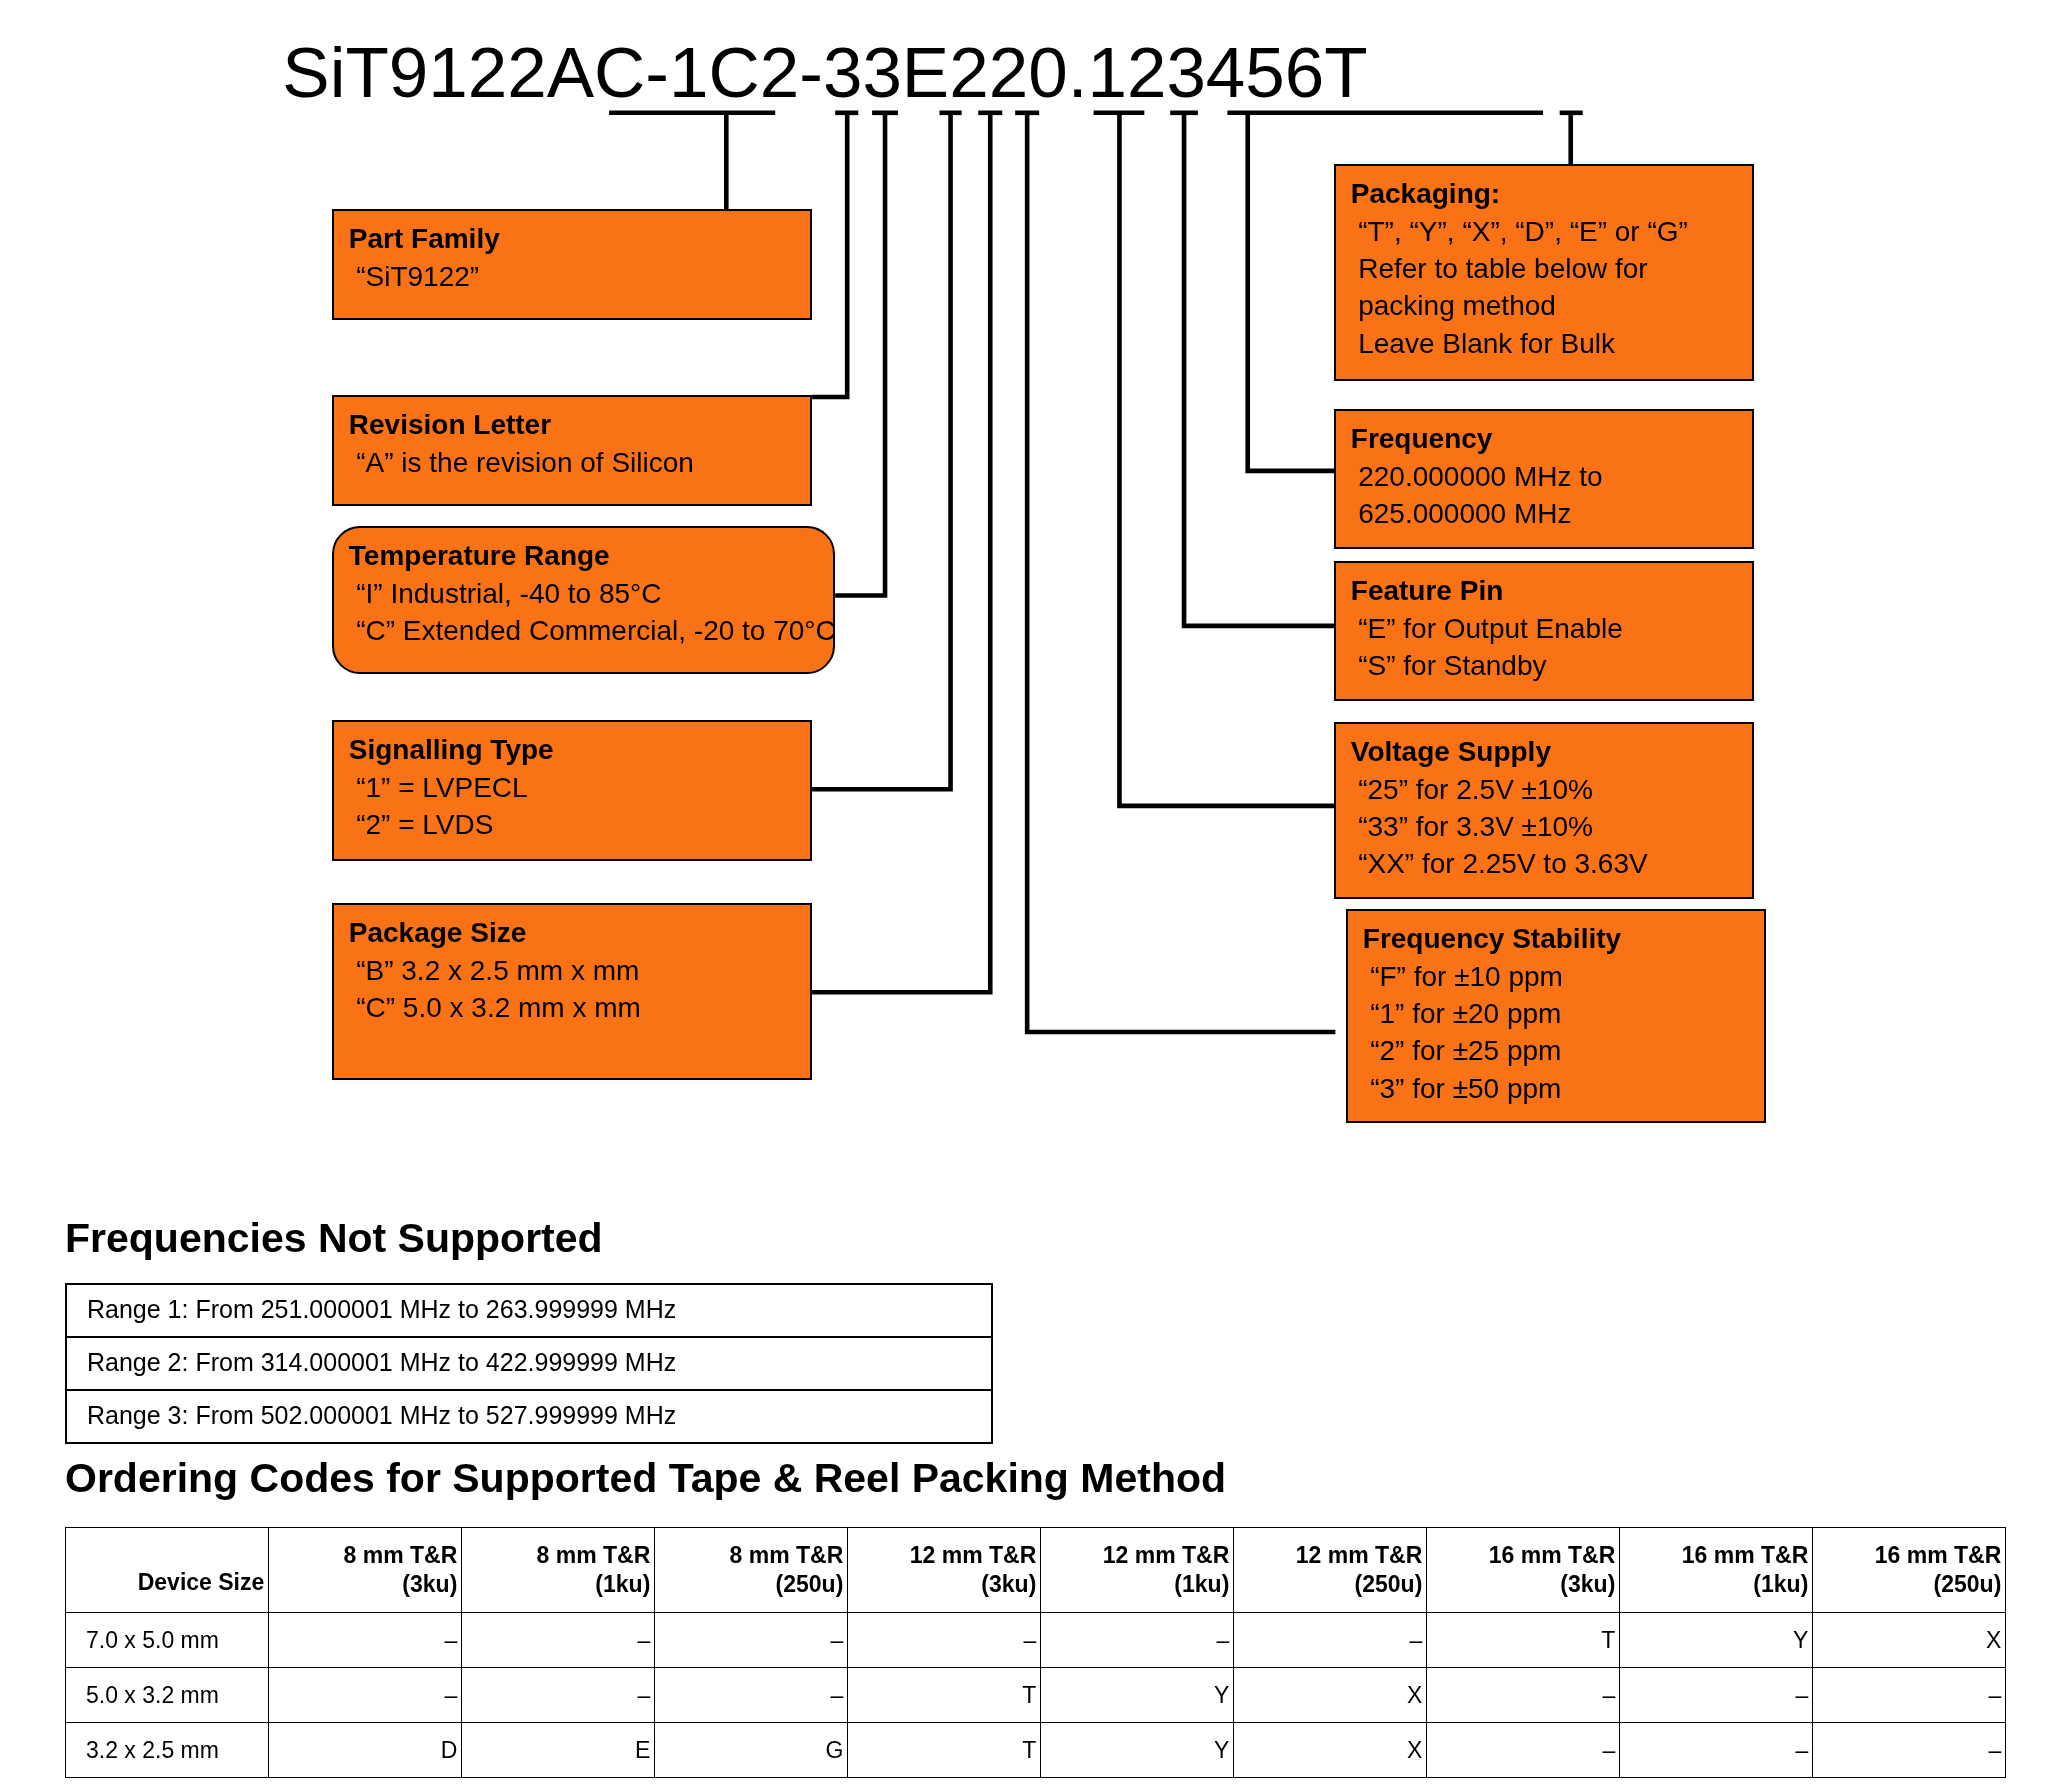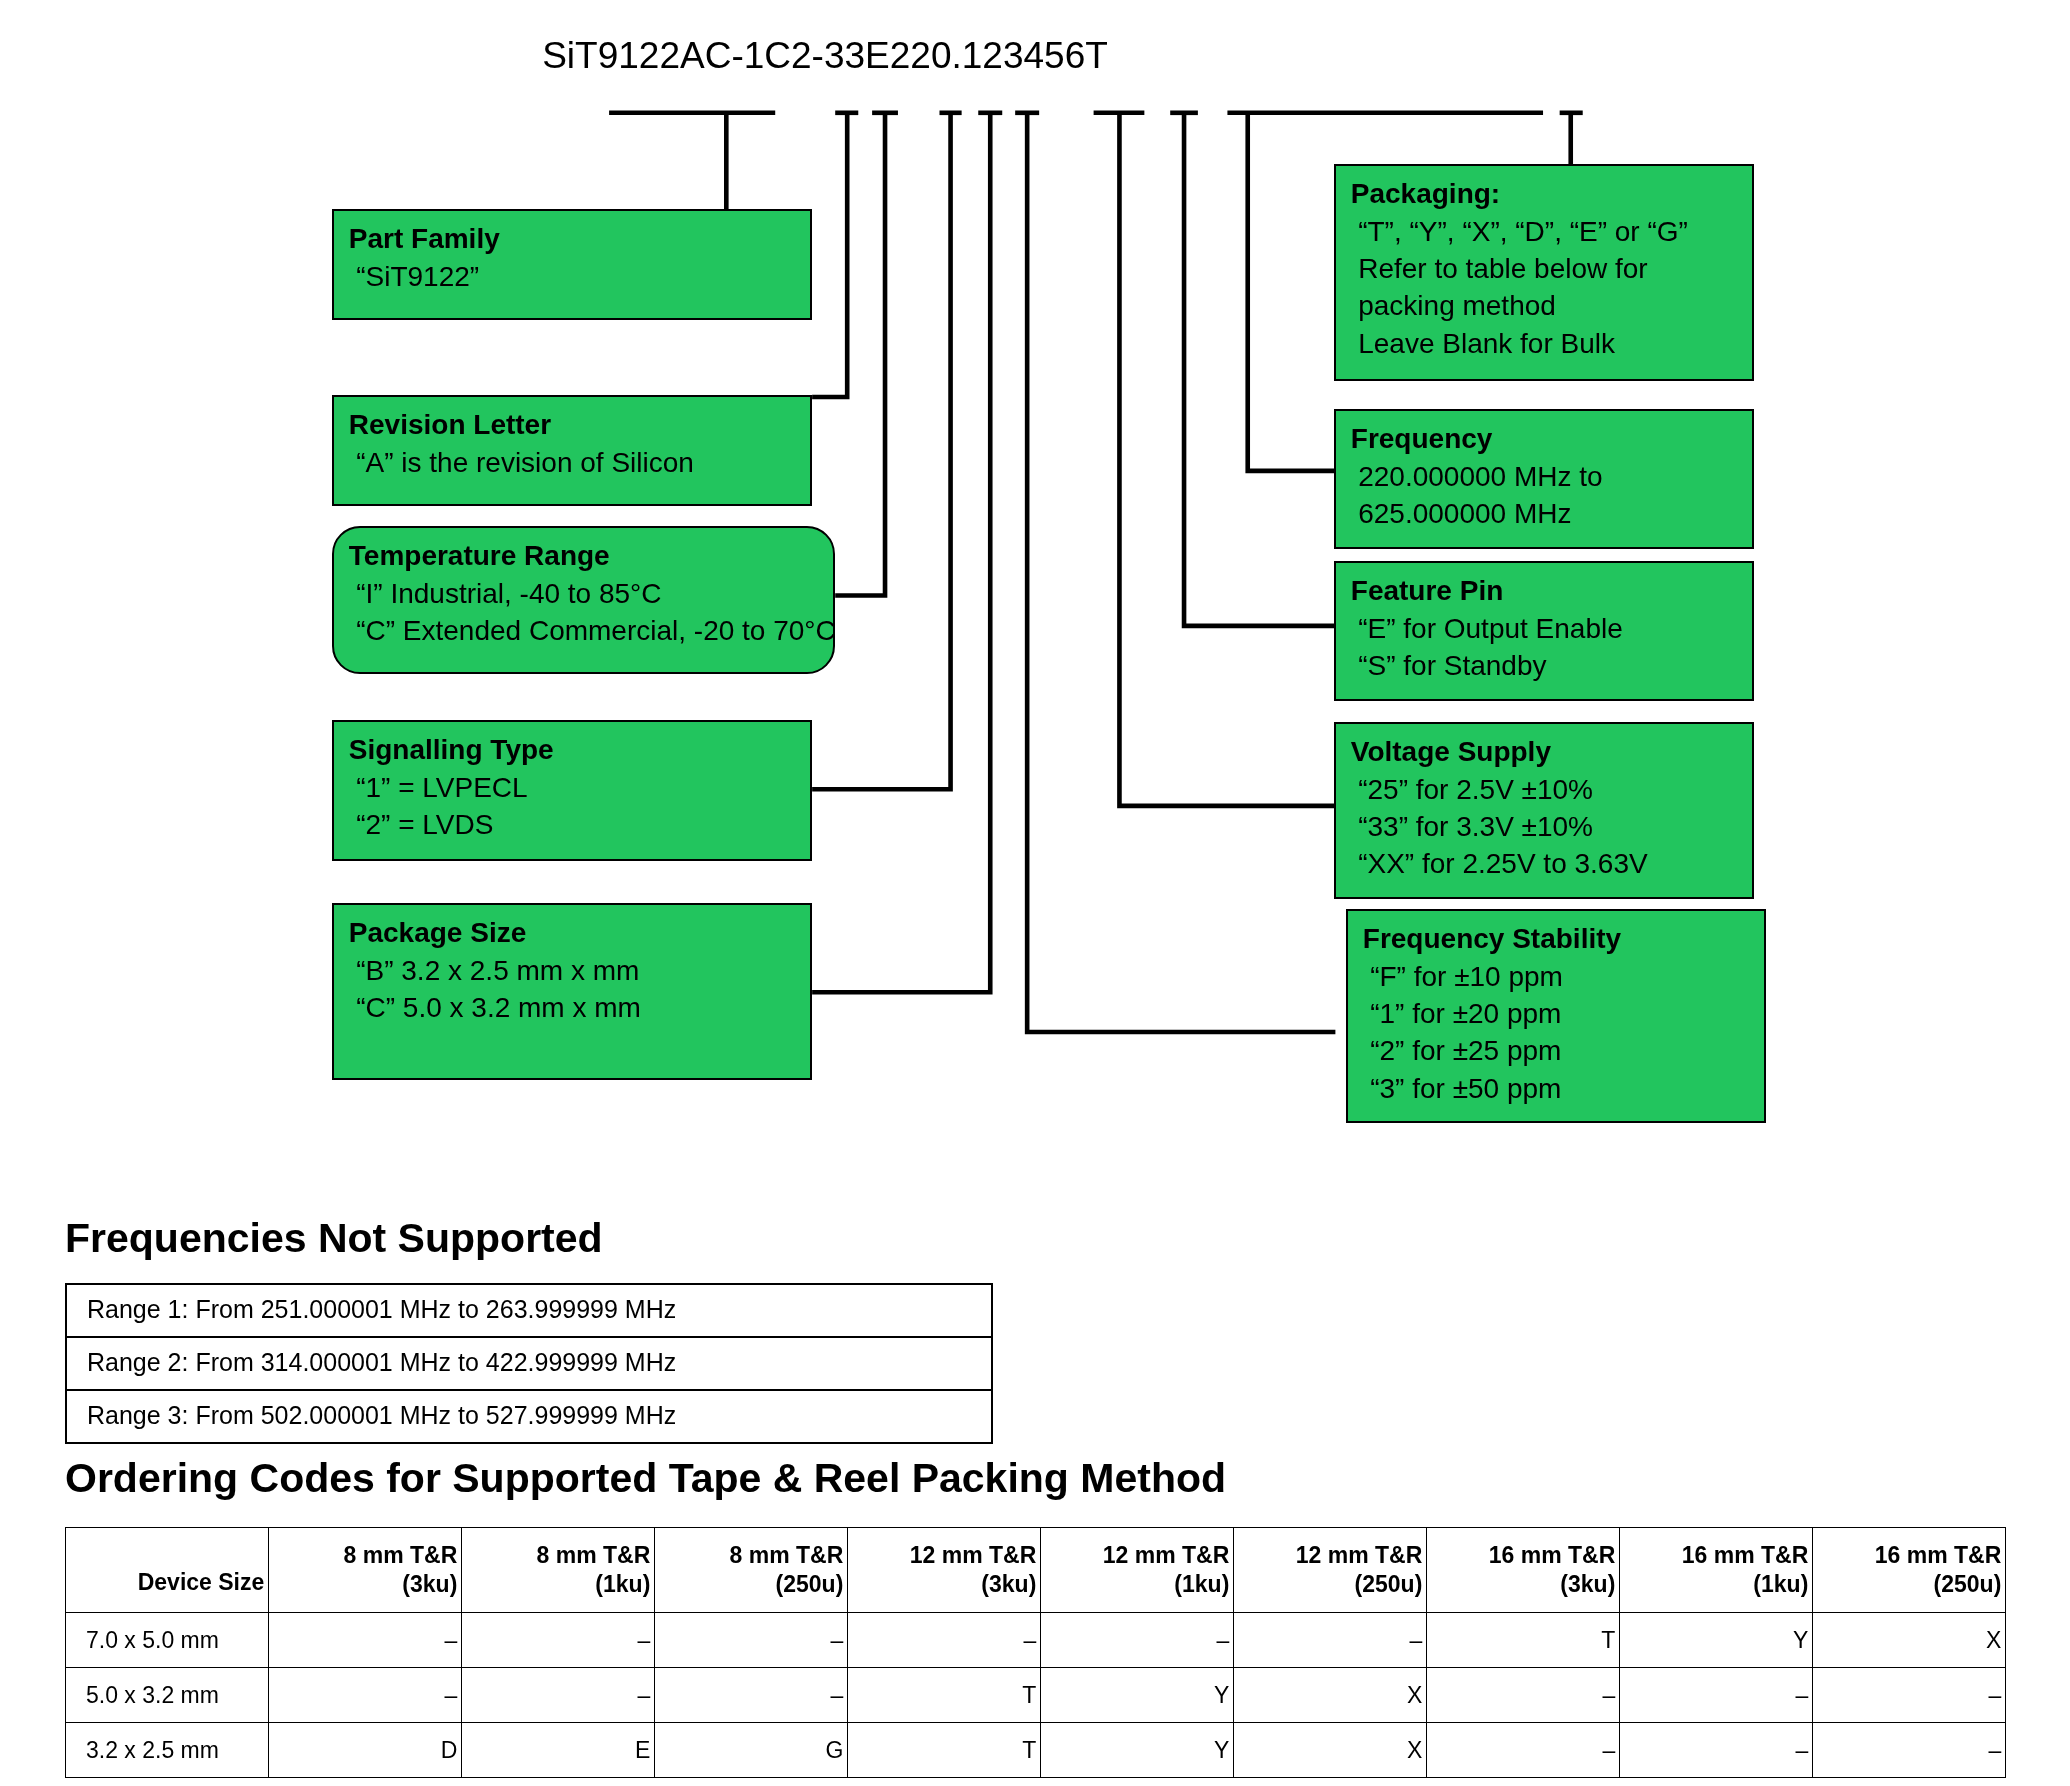--- a/index.html
+++ b/index.html
@@ -16,40 +16,40 @@
     overflow: hidden;
     background: #ffffff;
   }
 
   
   #partnum {
     position: absolute;
     left: 0; top: 37px;
     width: 1650px;
     text-align: center;
-    font-size: 37px;
+    font-size: 71px;
     letter-spacing: 0px;
     white-space: pre;
     line-height: 1;
   }
 
   
   #leaders {
     position: absolute;
     left: 0; top: 0;
     width: 2070px;
     height: 1154px;
     pointer-events: none;
   }
 
   
   .cbox {
     position: absolute;
     border: 2.8px solid #000;
-    background: #22c55e;
+    background: #f97316;
     padding: 9.2px 14.8px 11px 14.8px;
   }
   .cbox .hd {
     font-weight: bold;
     font-size: 28px;
     line-height: 1.35;
     white-space: nowrap;
   }
   .cbox .ln {
     font-size: 28px;

